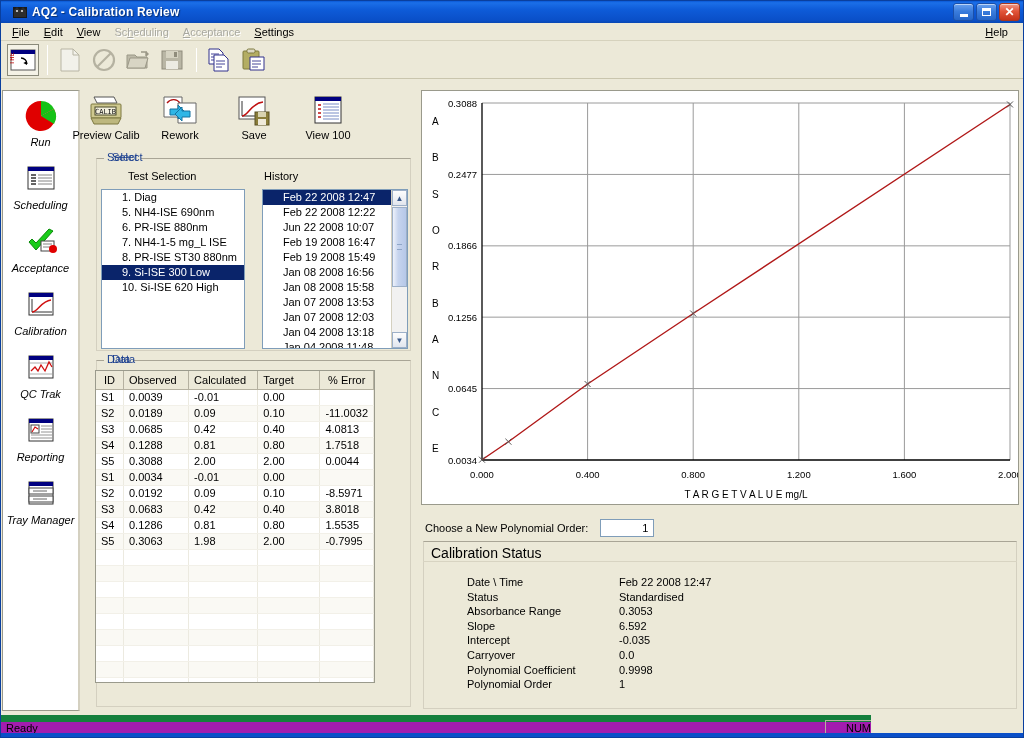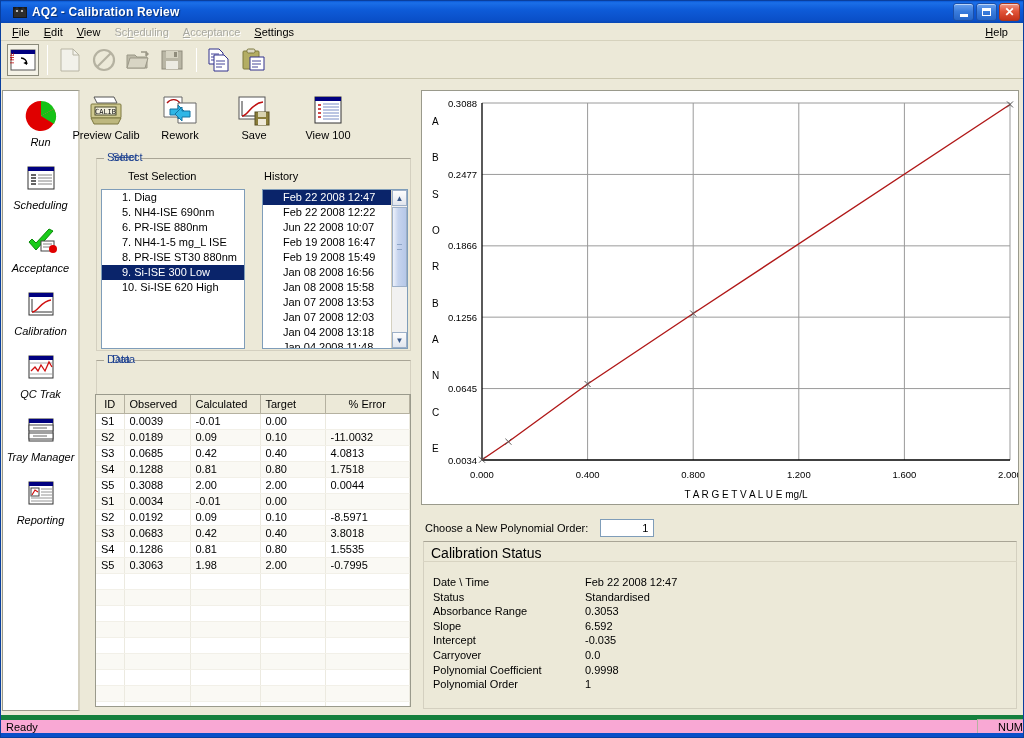--- a/index.html
+++ b/index.html
@@ -185,28 +185,28 @@
     position: absolute; left: 422px; top: 540px;
     width: 594px; height: 168px;
   }
   .sp-frame {
     position: absolute; inset: 0; border: 1px solid #d4d0c0;
     border-top: 1px solid #a9a596; background: #ece9d8;
   }
   .sp-title { position: absolute; left: 8px; top: 4px; font-size: 14px; }
   .sp-rule { position: absolute; left: 0; right: 0; top: 20px; height: 1px; background: #d8d4c2; }
   .sp-rows { position: absolute; left: 10px; top: 34px; font-size: 11px; }
-  .sp-row { display: flex; height: 14.6px; line-height: 14.6px; }
+  .sp-row { display: flex; height: 14.6px; line-height: 14.6px; margin-left: 34px; }
   .sp-k { width: 152px; }
   .sp-v { }
 
   
   .statusbar {
-    position: absolute; left: 0; bottom: 4px; width: 1022px; height: 18px;
-    background: #f9a8d4; border-top: 5px solid #15803d;
+    position: absolute; left: 0; bottom: 4px; width: 870px; height: 18px;
+    background: #a21caf; border-top: 7px solid #15803d;
     display: flex; align-items: center; font-size: 11px;
   }
   .sb-left { padding-left: 5px; flex: 1; }
   .sb-num {
     width: 46px; text-align: right;
     border-left: 1px solid #b5b1a0; border-top: 1px solid #b5b1a0;
     height: 16px; line-height: 15px;
   }
   .bluestrip { position: absolute; left: 0; bottom: 0; width: 1022px; height: 4px; background: #0a4fc8; }
 </style>
@@ -366,39 +366,39 @@
         </svg>
       </div>
       <div class="si-lbl">QC Trak</div>
     </div>
 
     <div class="side-item">
       <div class="si-ico">
         <svg width="34" height="30" viewBox="0 0 34 30">
           <rect x="5" y="3" width="24" height="22" fill="#fff" stroke="#333"></rect>
           <rect x="5" y="3" width="24" height="4" fill="#000080"></rect>
-          <rect x="5" y="9" width="24" height="6" fill="#fff" stroke="#444"></rect>
-          <rect x="5" y="17" width="24" height="6" fill="#fff" stroke="#444"></rect>
-          <path d="M9 12 h14 M9 20 h14" stroke="#666" stroke-width="1"></path>
-        </svg>
-      </div>
-      <div class="si-lbl">Tray Manager</div>
+          <rect x="7" y="9" width="8" height="8" fill="#fff" stroke="#444"></rect>
+          <path d="M8 16 l3 -5 l3 2" stroke="#d01010" fill="none" stroke-width="1.2"></path>
+          <path d="M17 10 h11 M17 13 h11 M17 16 h11 M7 19 h21 M7 22 h21" stroke="#888" stroke-width=".9"></path>
+        </svg>
+      </div>
+      <div class="si-lbl">Reporting</div>
     </div>
 
     <div class="side-item">
       <div class="si-ico">
         <svg width="34" height="30" viewBox="0 0 34 30">
           <rect x="5" y="3" width="24" height="22" fill="#fff" stroke="#333"></rect>
           <rect x="5" y="3" width="24" height="4" fill="#000080"></rect>
-          <rect x="7" y="9" width="8" height="8" fill="#fff" stroke="#444"></rect>
-          <path d="M8 16 l3 -5 l3 2" stroke="#d01010" fill="none" stroke-width="1.2"></path>
-          <path d="M17 10 h11 M17 13 h11 M17 16 h11 M7 19 h21 M7 22 h21" stroke="#888" stroke-width=".9"></path>
-        </svg>
-      </div>
-      <div class="si-lbl">Reporting</div>
+          <rect x="5" y="9" width="24" height="6" fill="#fff" stroke="#444"></rect>
+          <rect x="5" y="17" width="24" height="6" fill="#fff" stroke="#444"></rect>
+          <path d="M9 12 h14 M9 20 h14" stroke="#666" stroke-width="1"></path>
+        </svg>
+      </div>
+      <div class="si-lbl">Tray Manager</div>
     </div>
   </div>
 
   <div class="iconbar">
     <div class="ibtn">
       <div class="ib-ico">
         <svg width="44" height="32" viewBox="0 0 44 32">
           <path d="M10 2 h20 l3 6 h-20 z" fill="#fff" stroke="#555"></path>
           <rect x="7" y="9" width="30" height="14" rx="1" fill="#cfc98f" stroke="#7d7840"></rect>
           <rect x="11" y="12" width="21" height="8" fill="#f2efdc" stroke="#4a4a2a"></rect>
@@ -493,21 +493,21 @@
   </div>
 
   <div class="groupbox" style="left:95px; top:352px; width:315px; height:354px;">
     <div class="gb-frame"></div>
     <div class="gb-label">
       <span>Data</span>
       <span class="dup">Data</span>
     </div>
   </div>
 
-  <div class="dtable" style="left:94px; top:369px; width:316px; height:313px;margin-top:24px;">
+  <div class="dtable" style="left:94px; top:369px; width:280px; height:313px;">
     <table class="grid">
       <thead>
         <tr>
           <th class="c" style="width:28px">ID</th>
           <th style="width:66px">Observed</th>
           <th style="width:70px">Calculated</th>
           <th style="width:65px">Target</th>
           <th class="c">% Error</th>
         </tr>
       </thead>

